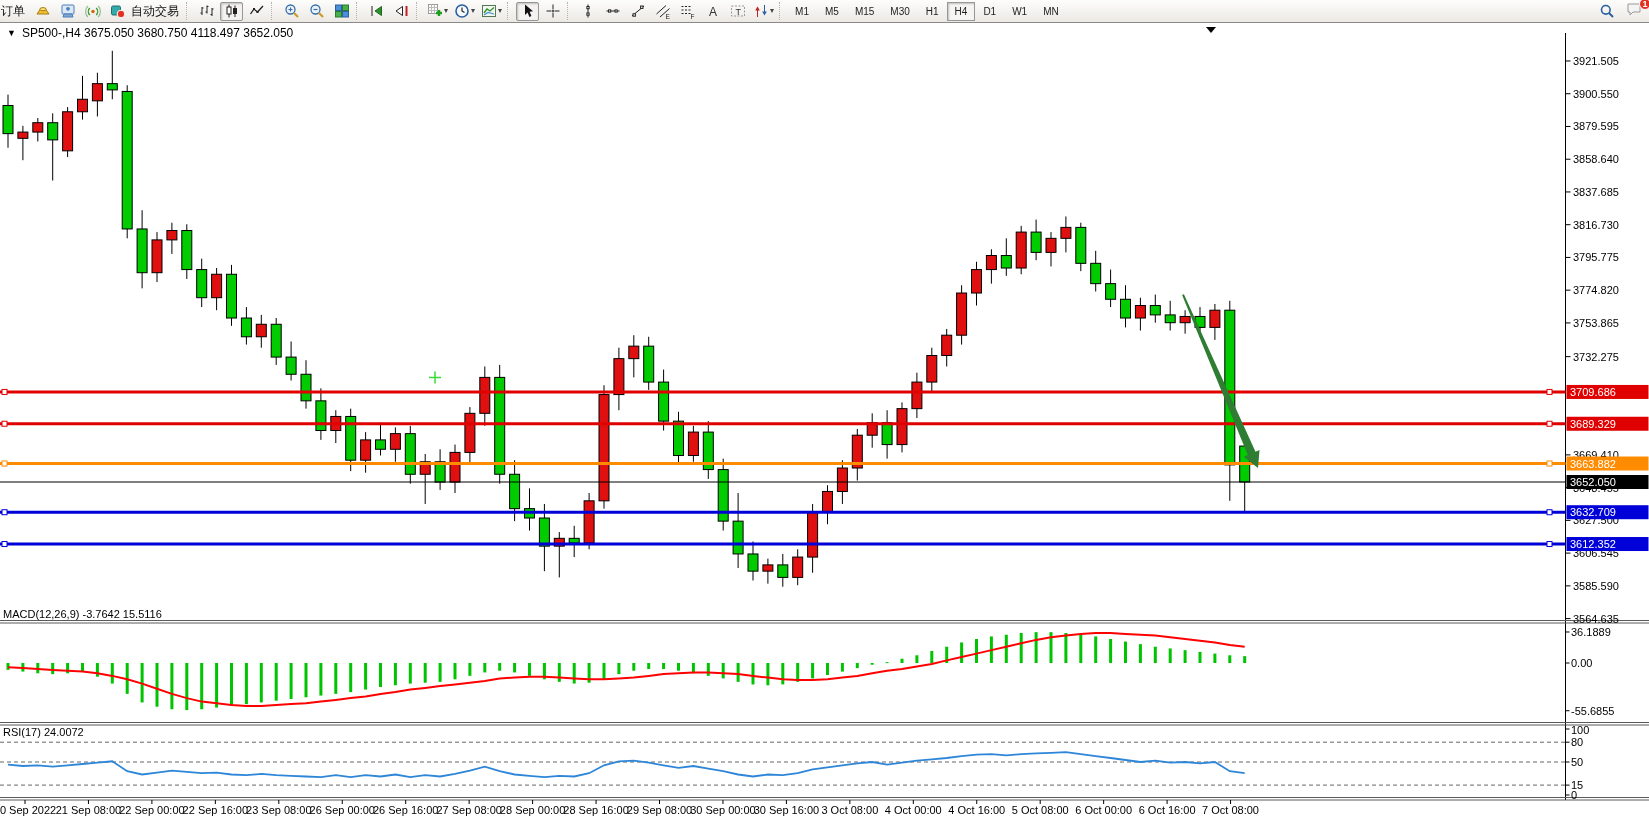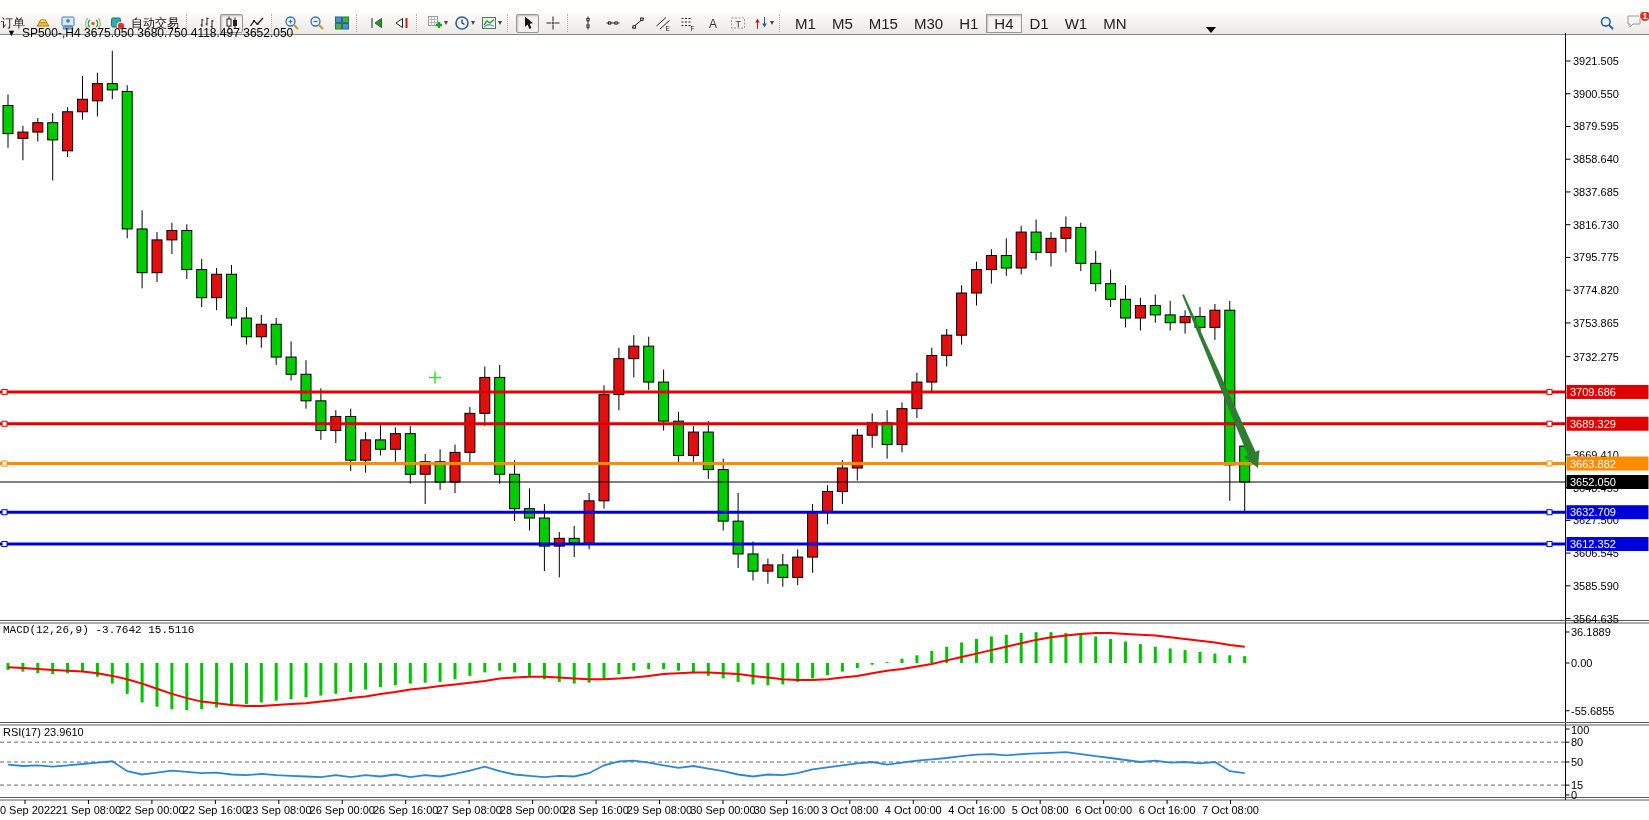--- a/index.html
+++ b/index.html
@@ -3,55 +3,55 @@
 <meta charset="utf-8">
 <style>
   html,body{margin:0;padding:0;}
   body{
     width:1649px;height:820px;overflow:hidden;background:#fff;
     font-family:"Liberation Sans",sans-serif;-webkit-font-smoothing:antialiased;
   }
   #app{position:relative;width:1649px;height:820px;}
   
   #toolbar{
-    position:absolute;top:12px;left:0;width:1649px;height:22px;
+    position:absolute;top:0;left:0;width:1649px;height:22px;
     background:linear-gradient(#fdfdfc,#ece9e4);
     border-bottom:1px solid #8a8a8a;
     display:flex;align-items:center;white-space:nowrap;overflow:hidden;
   }
   .tb-btn{
     height:19px;min-width:23px;padding:0 1px;margin:0 1px;
     display:inline-flex;align-items:center;justify-content:center;
     border:1px solid transparent;border-radius:2px;box-sizing:border-box;cursor:default;
   }
   .tb-btn svg{width:16px;height:16px;display:block;}
   .tb-btn.active{background:#f4f3f1;border-color:#979797;box-shadow:inset 1px 1px 2px rgba(0,0,0,.22);}
   .tb-sep{display:inline-block;width:5px;height:18px;margin:0 2px;
     border-left:1px dotted #b5b2ab;}
   .tb-label{font-size:12px;color:#111;margin:0 5px 0 1px;}
   .tb-tf{height:19px;padding:0 7px;margin:0;display:inline-flex;align-items:center;
-    font-size:15px;color:#222;border:1px solid transparent;box-sizing:border-box;}
+    font-size:10px;color:#222;border:1px solid transparent;box-sizing:border-box;}
   .tb-tf.active{background:#f6f5f3;border-color:#979797;box-shadow:inset 1px 1px 2px rgba(0,0,0,.22);text-align:center;}
   .tb-caret{font-size:8px;color:#444;margin-left:1px;line-height:1;}
   #tb-right{position:absolute;right:3px;top:0;height:21px;display:flex;align-items:center;}
   #chat-wrap{position:relative;margin-left:2px;}
   #chat-badge{
     position:absolute;top:-2px;right:-5px;min-width:12px;height:12px;border-radius:7px;
     background:#e03222;color:#fff;font-size:9px;font-weight:bold;
     display:flex;align-items:center;justify-content:center;padding:0 2px;
     border:1px solid #fff;box-sizing:border-box;
   }
   
   #chart-title{
     position:absolute;top:26px;left:7px;font-size:12px;color:#000;z-index:5;
     display:flex;align-items:center;
   }
   #chart-title .caret{font-size:9px;margin-right:6px;color:#000;}
   .panel-label{position:absolute;left:3px;font-size:11px;color:#000;z-index:5;}
-  #macd-label{top:624px;font-family:Liberation Mono, monospace;}
+  #macd-label{top:608px;}
   #rsi-label{top:726px;}
   #chart-svg{position:absolute;top:22px;left:0;}
   text{font-family:"Liberation Sans",sans-serif;}
 </style>
 </head>
 <body>
 <div id="app">
 
 <div id="toolbar">
       <span class="tb-label">订单</span>
@@ -259,21 +259,21 @@
   <span class="caret">▼</span>
   <span>SP500-,H4  3675.050 3680.750 4118.497 3652.050</span>
 </div>
 
 <div id="macd-label" class="panel-label">
   <span>MACD(12,26,9)</span>
   <span>-3.7642 15.5116</span>
 </div>
 <div id="rsi-label" class="panel-label">
   <span>RSI(17)</span>
-  <span>23.9610</span>
+  <span>24.0072</span>
 </div>
 
 <svg id="chart-svg" width="1649" height="798">
       <defs>
         <clipPath id="mainClip">
           <rect x="0" y="11" width="1565" height="587"></rect>
         </clipPath>
         <clipPath id="macdClip">
           <rect x="0" y="601.5" width="1565" height="98"></rect>
         </clipPath>

